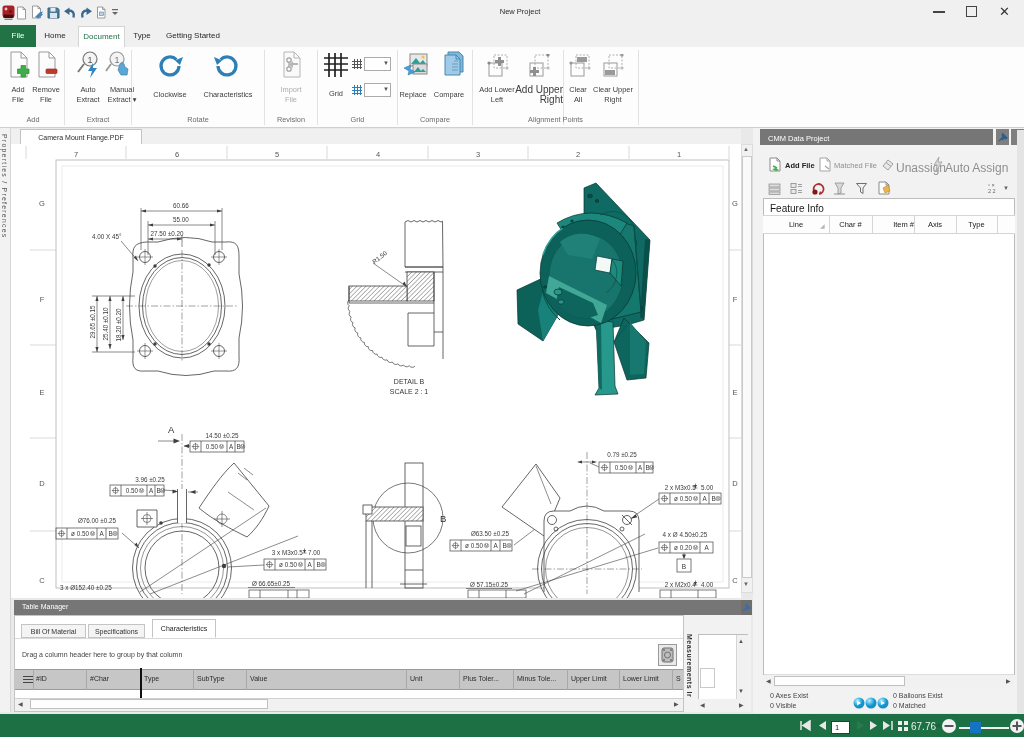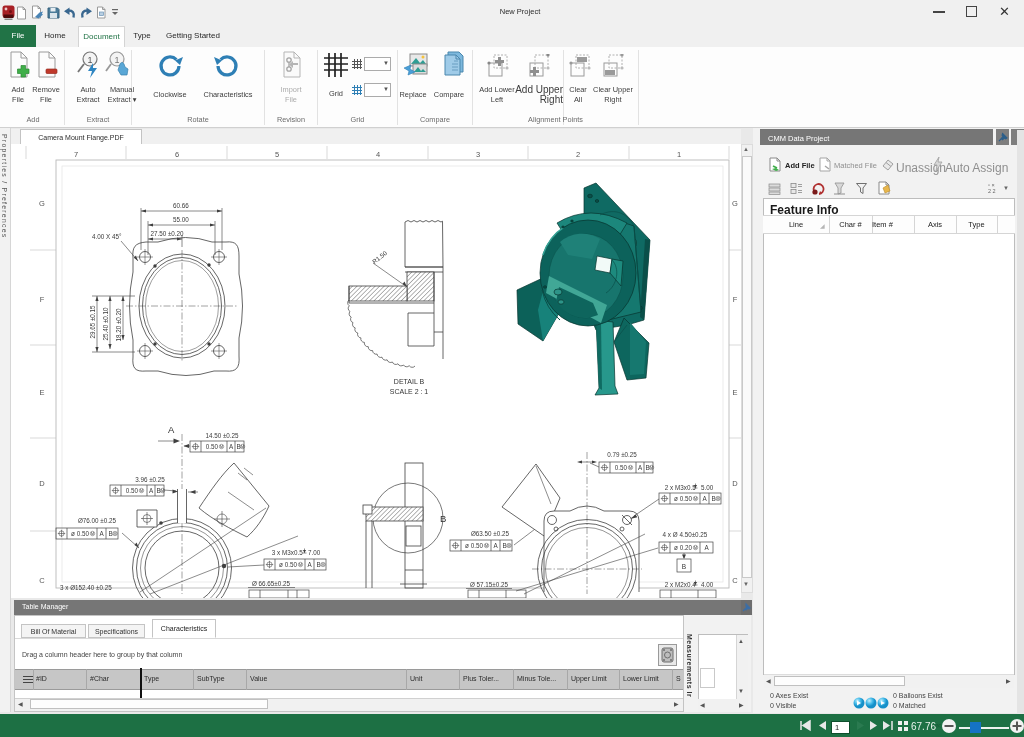--- a/index.html
+++ b/index.html
@@ -901,28 +901,28 @@
     <svg width="14" height="14">
       <path d="M2 1h7l3 3v9H2z" fill="#fff" stroke="#8a8a8a"></path>
       <path d="M9 1v3h3" fill="none" stroke="#8a8a8a"></path>
       <path d="M6 7l5-3 2 6-5 2z" fill="#e8b64c" stroke="#b58a2e" stroke-width=".6"></path>
     </svg>
   </div>
 <div class="abs" style="left:988px;top:183px;font-size:5.5px;color:#666;line-height:5.5px">▫ ×<br>2 2</div>
 <div class="abs" style="left:1003px;top:185px;font-size:6px;color:#666">▼</div>
 
 <div class="abs" style="left:763px;top:198px;width:252px;height:477px;background:#fff;border:1px solid #bdbdbd"></div>
-<div class="abs" style="left:770px;top:203px;font-size:12px;color:#1a1a1a;font-weight:bold">Feature Info</div>
+<div class="abs" style="left:770px;top:203px;font-size:10px;color:#1a1a1a;font-weight:normal">Feature Info</div>
 <div class="abs" style="left:763px;top:215px;width:252px;height:19px;border-top:1px solid #d5d5d5;border-bottom:1px solid #d5d5d5;background:#fdfdfd"></div>
 <div class="abs" style="left:763px;top:220px;width:66px;text-align:center;font-size:7.5px;color:#222">Line</div>
 <div class="abs" style="left:820px;top:222px;font-size:6px;color:#b5b5b5">◢</div>
 <div class="abs" style="left:829px;top:215px;width:1px;height:19px;background:#d5d5d5"></div>
 <div class="abs" style="left:829px;top:220px;width:43px;text-align:center;font-size:7.5px;color:#222">Char #</div>
 <div class="abs" style="left:872px;top:215px;width:1px;height:19px;background:#d5d5d5"></div>
-<div class="abs" style="left:872px;top:220px;width:42px;text-align:left;font-size:7.5px;color:#222">Item #</div>
+<div class="abs" style="left:872px;top:220px;width:42px;text-align:right;font-size:7.5px;color:#222">Item #</div>
 <div class="abs" style="left:914px;top:215px;width:1px;height:19px;background:#d5d5d5"></div>
 <div class="abs" style="left:914px;top:220px;width:42px;text-align:center;font-size:7.5px;color:#222">Axis</div>
 <div class="abs" style="left:956px;top:215px;width:1px;height:19px;background:#d5d5d5"></div>
 <div class="abs" style="left:956px;top:220px;width:41px;text-align:center;font-size:7.5px;color:#222">Type</div>
 <div class="abs" style="left:997px;top:215px;width:1px;height:19px;background:#d5d5d5"></div>
 
 <div class="abs" style="left:764px;top:674px;width:250px;height:14px;background:#f1f1f1;border-top:1px solid #ddd"></div>
 <div class="abs" style="left:766px;top:677px;font-size:6px;color:#555">◀</div>
 <div class="abs" style="left:774px;top:676px;width:131px;height:10px;background:#fdfdfd;border:1px solid #c0c0c0"></div>
 <div class="abs" style="left:1006px;top:677px;font-size:6px;color:#555">▶</div>

